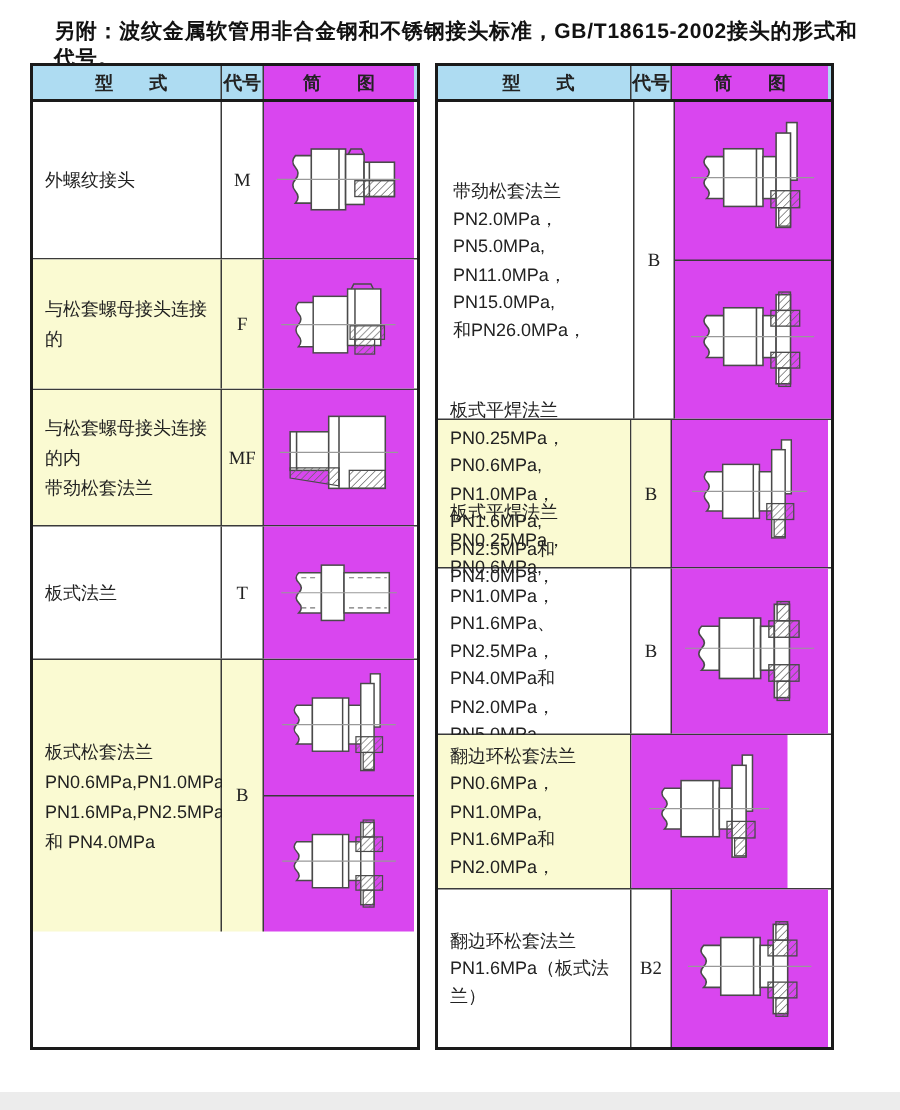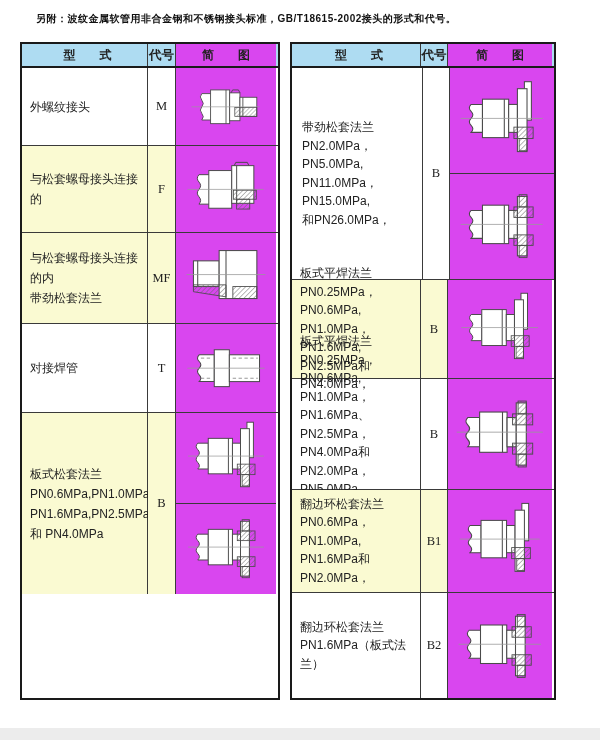--- a/index.html
+++ b/index.html
@@ -3,21 +3,21 @@
 <meta charset="utf-8">
 <style>
   html,body{margin:0;padding:0;}
   body{
     width:600px;height:740px;position:relative;background:#ffffff;
     font-family:"Liberation Sans","DejaVu Sans",sans-serif;color:#1a1a1a;
     overflow:hidden;
   }
   .title{
     position:absolute;left:36px;top:12px;width:540px;
-    font-size:10px;font-weight:700;letter-spacing:0.5px;color:#111;
+    font-size:14px;font-weight:700;letter-spacing:0.5px;color:#111;
   }
   .tables{
     position:absolute;left:20px;top:42px;display:flex;gap:10px;
   }
   .half{
     border:2px solid #1a1a1a;background:#fff;
   }
   .half.left{width:256px;}
   .half.right{width:262px;}
   .hrow{display:flex;height:24px;background:#aedcf2;border-bottom:2px solid #1a1a1a;box-sizing:border-box;}
@@ -28,21 +28,21 @@
   }
   .hcell:last-child{border-right:none;}
   .row{display:flex;box-sizing:border-box;border-bottom:1px solid #3a3a3a;}
   .row:last-child{border-bottom:none;}
   .cell{box-sizing:border-box;border-right:1px solid #3a3a3a;}
   .cell:last-child{border-right:none;}
   
   .left  .c-type{width:126px;} .left  .c-code{width:28px;} .left  .c-diag{width:100px;}
   .right .c-type{width:129px;} .right .c-code{width:27px;} .right .c-diag{width:104px;}
   
-  .lr0{height:78px;} .lr1{height:87px;} .lr2{height:89px;} .lr3{height:91px;} .lr4{height:89px;} .lr5{height:181px;}
+  .lr0{height:105px;} .lr1{height:87px;} .lr2{height:89px;} .lr3{height:91px;} .lr4{height:89px;} .lr5{height:181px;}
   
   .rr0{height:212px;justify-content:flex-end;} .rr1{height:99px;} .rr2{height:111px;} .rr3{height:103px;} .rr4{height:105px;}
   .c-type{
     display:flex;align-items:center;padding:4px 2px 4px 8px;
     font-size:12px;color:#222;
   }
   .c-type span{white-space:pre-line;line-height:20px;}
   .right .c-type span{line-height:18.5px;}
   .c-code{
     display:flex;align-items:center;justify-content:center;
@@ -211,21 +211,21 @@
       <div class="cell c-code hl">MF</div>
       <div class="cell c-diag">
         <svg viewBox="0 0 100 84">
             <use href="#sym-mf"></use>
           </svg>
       </div>
     </div>
 
     <div class="row lr4">
       <div class="cell c-type">
-          <span>对接焊管</span>
+          <span>板式法兰</span>
         </div>
       <div class="cell c-code">T</div>
       <div class="cell c-diag">
         <svg viewBox="0 0 100 84">
             <use href="#sym-t"></use>
           </svg>
       </div>
     </div>
 
     <div class="row lr5">
@@ -315,21 +315,20 @@
           </svg>
       </div>
     </div>
 
     <div class="row rr3">
       <div class="cell c-type hl">
           <span>翻边环松套法兰
 PN0.6MPa，PN1.0MPa,
 PN1.6MPa和PN2.0MPa，</span>
         </div>
-      <div class="cell c-code hl">B1</div>
       <div class="cell c-diag">
         <svg viewBox="0 0 100 96">
             <use href="#sym-fl1"></use>
           </svg>
       </div>
     </div>
 
     <div class="row rr4">
       <div class="cell c-type">
           <span>翻边环松套法兰

